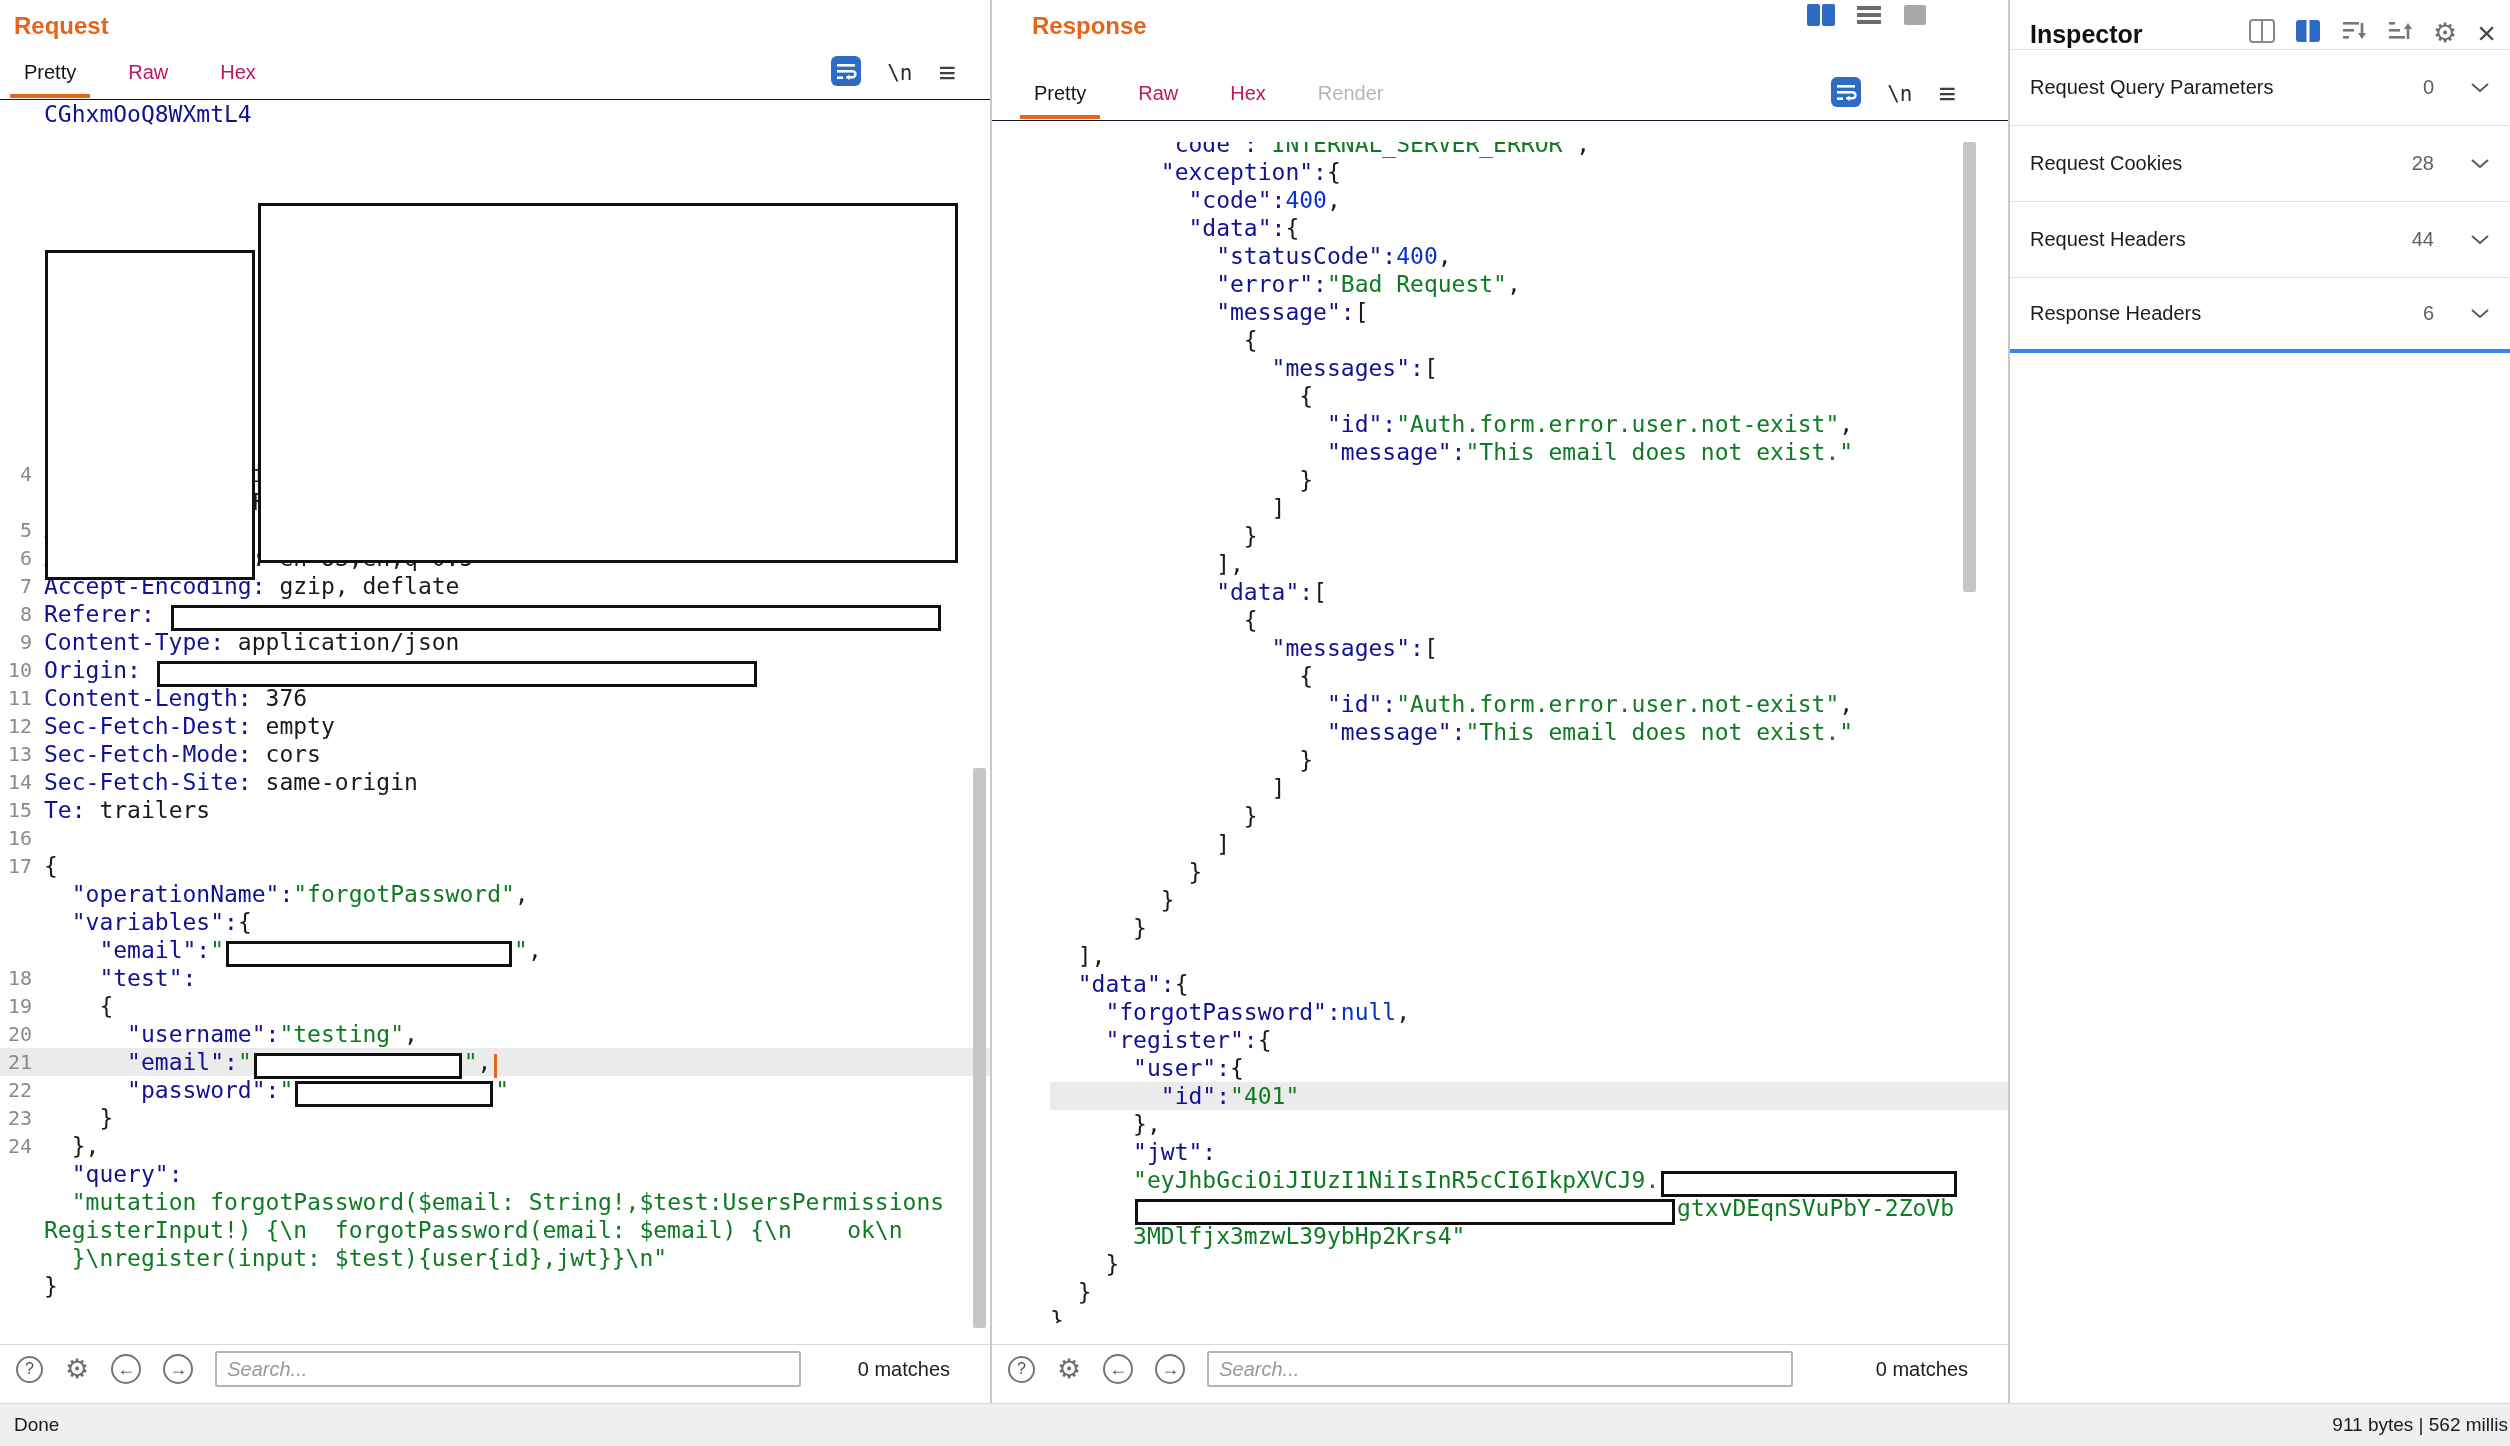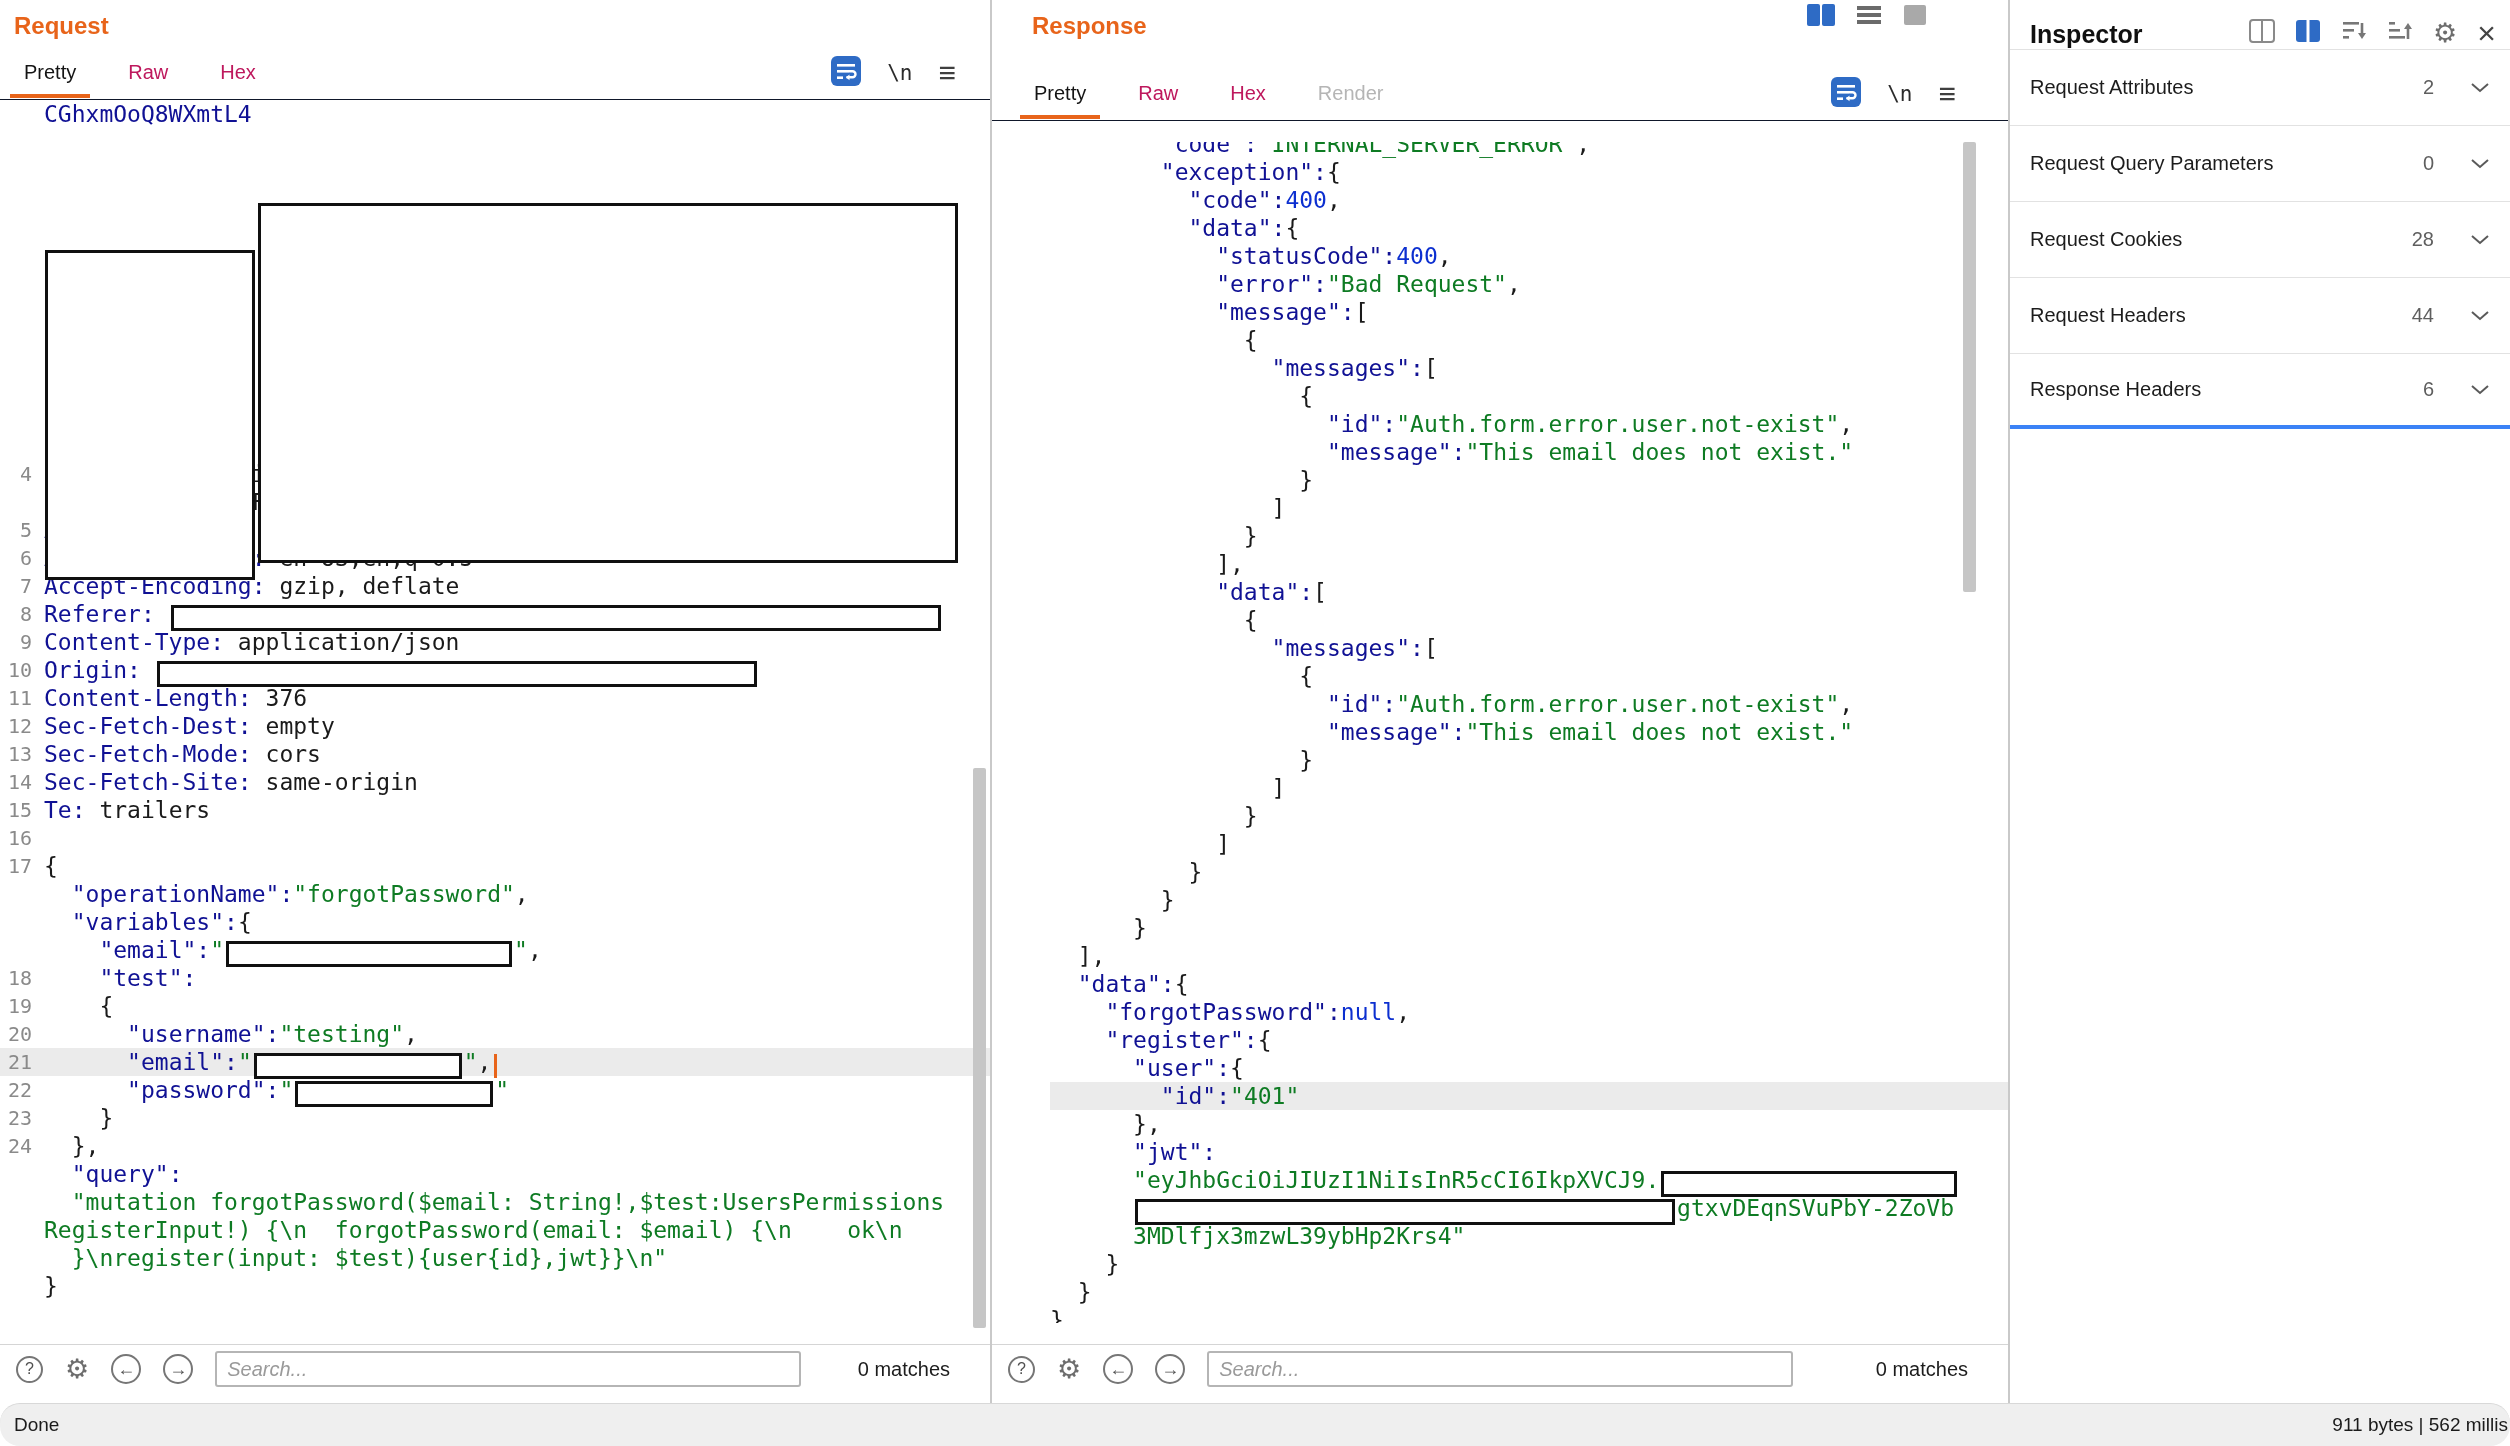--- a/index.html
+++ b/index.html
@@ -49,21 +49,21 @@
   .inspector-header{height:49px;display:flex;align-items:flex-end;padding:0 14px 0 20px;}
   .inspector-title{font-size:25px;font-weight:bold;color:#101010;}
   .inspector-icons{margin-left:auto;display:flex;align-items:center;gap:20px;}
   .insp-close{font-size:32px;color:#444;line-height:1;}
   .insp-row{height:76px;display:flex;align-items:center;border-top:1px solid #e2e2e2;padding:0 20px 0 20px;font-size:20px;}
   .insp-row.last{border-bottom:4px solid #3b82f6;}
   .insp-label{color:#1c1c1c;}
   .insp-count{margin-left:auto;width:54px;text-align:right;color:#5f5f5f;margin-right:36px;}
   .layout-buttons{position:absolute;top:2px;left:1806px;display:flex;gap:19px;z-index:6;}
   .layout-buttons span{display:inline-flex;}
-  .status-bar{height:43px;flex:0 0 43px;background:#efefef;border-top:1px solid #d8d8d8;display:flex;align-items:center;justify-content:space-between;padding:0 2px 0 14px;font-size:19px;color:#1b1b1b;border-radius:20px;}
+  .status-bar{height:43px;flex:0 0 43px;background:#efefef;border-top:1px solid #d8d8d8;display:flex;align-items:center;justify-content:space-between;padding:0 2px 0 14px;font-size:19px;color:#1b1b1b;}
 </style>
 </head>
 <body>
 
 <div class="app">
 
   <div class="layout-buttons">
     <span>
         <svg width="30" height="26" viewBox="0 0 30 26">
           <rect x="1" y="2" width="13" height="22" rx="2" fill="#2e6bc5"></rect>
@@ -257,27 +257,20 @@
                 <rect x="2" y="17" width="16" height="2.6" fill="#777"></rect>
                 <line x1="21" y1="8" x2="21" y2="20" stroke="#777" stroke-width="2.6"></line>
                 <path d="M17 10 l4-6 4 6 z" fill="#777"></path>
               </svg></span>
           <span class="gear">⚙</span>
           <span class="insp-close">×</span>
         </span>
       </div>
       <div id="inspector-sections">
           <div class="insp-row">
-            <span class="insp-label">Request Attributes</span>
-            <span class="insp-count">2</span>
-            <svg width="20" height="12">
-              <polyline points="2,2 10,9 18,2" fill="none" stroke="#5a5a5a" stroke-width="2"></polyline>
-            </svg>
-          </div>
-          <div class="insp-row">
             <span class="insp-label">Request Query Parameters</span>
             <span class="insp-count">0</span>
             <svg width="20" height="12">
               <polyline points="2,2 10,9 18,2" fill="none" stroke="#5a5a5a" stroke-width="2"></polyline>
             </svg>
           </div>
           <div class="insp-row">
             <span class="insp-label">Request Cookies</span>
             <span class="insp-count">28</span>
             <svg width="20" height="12">

